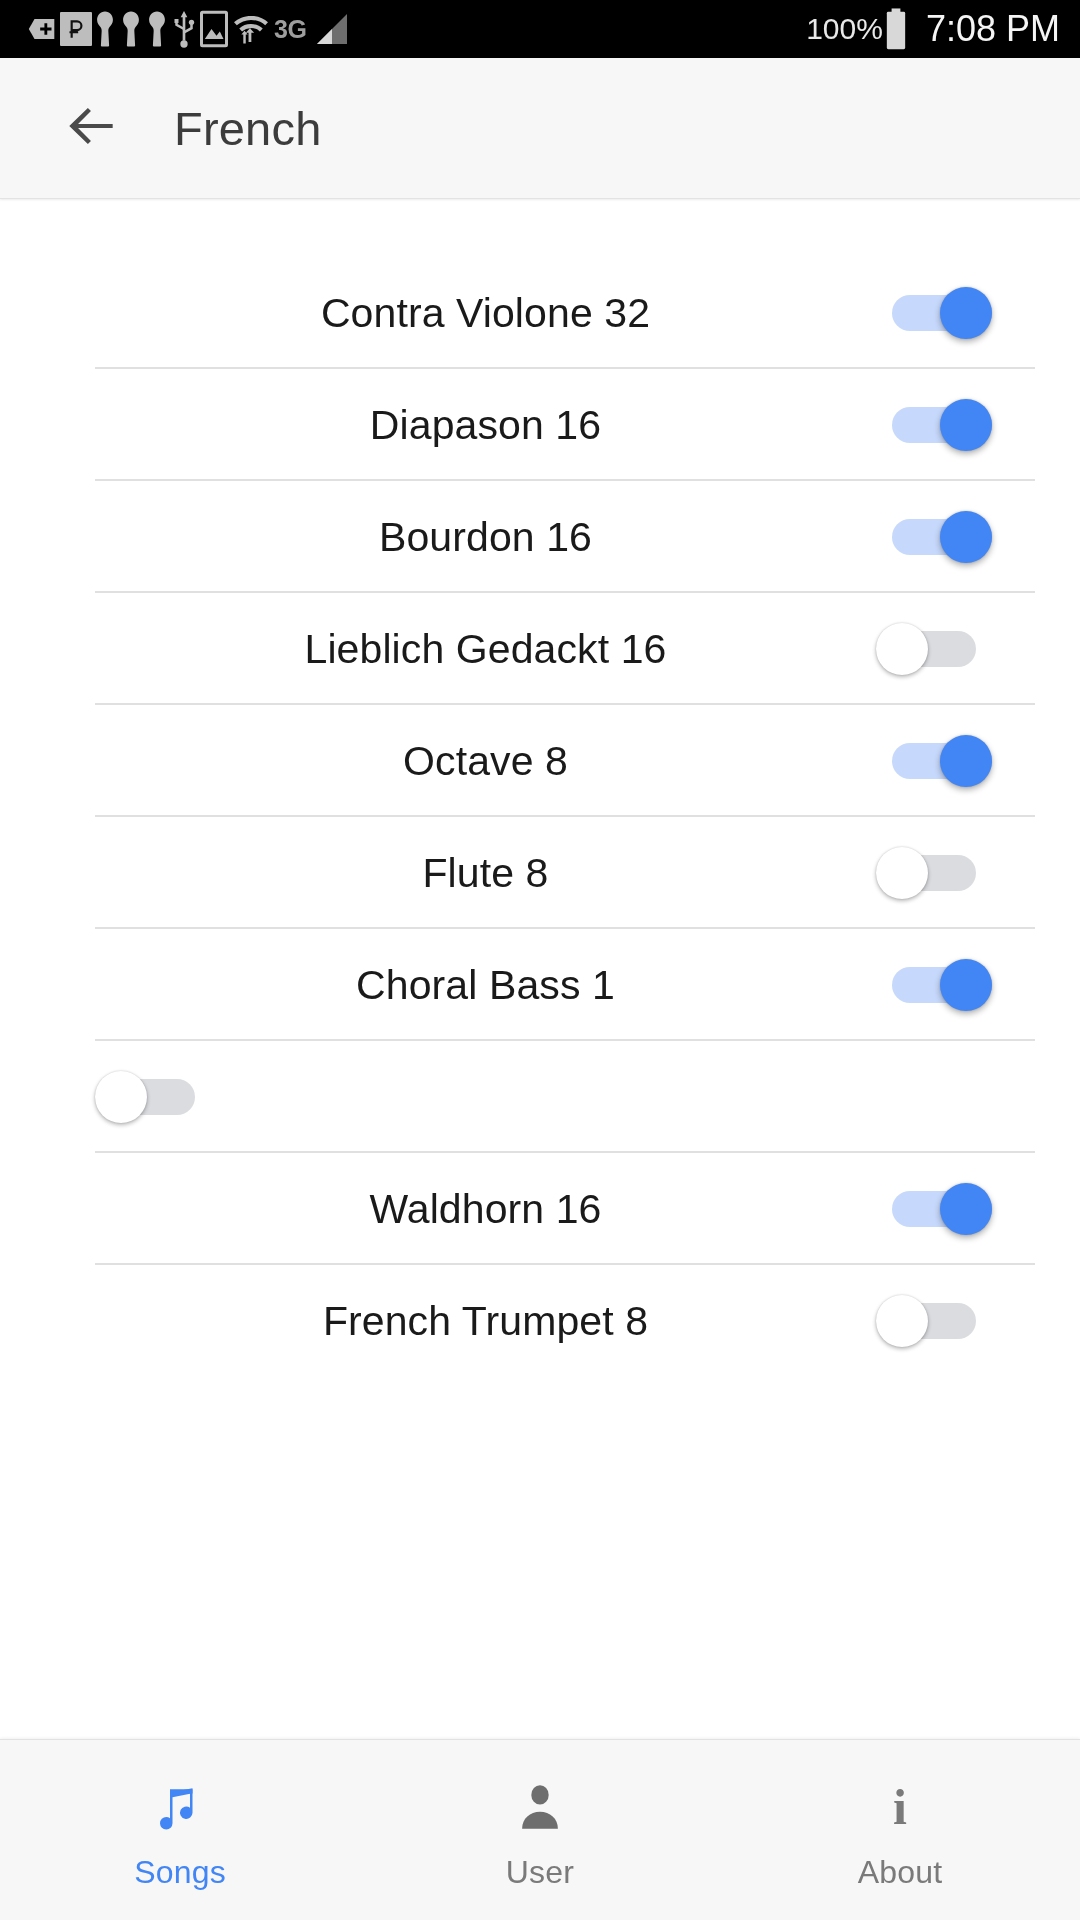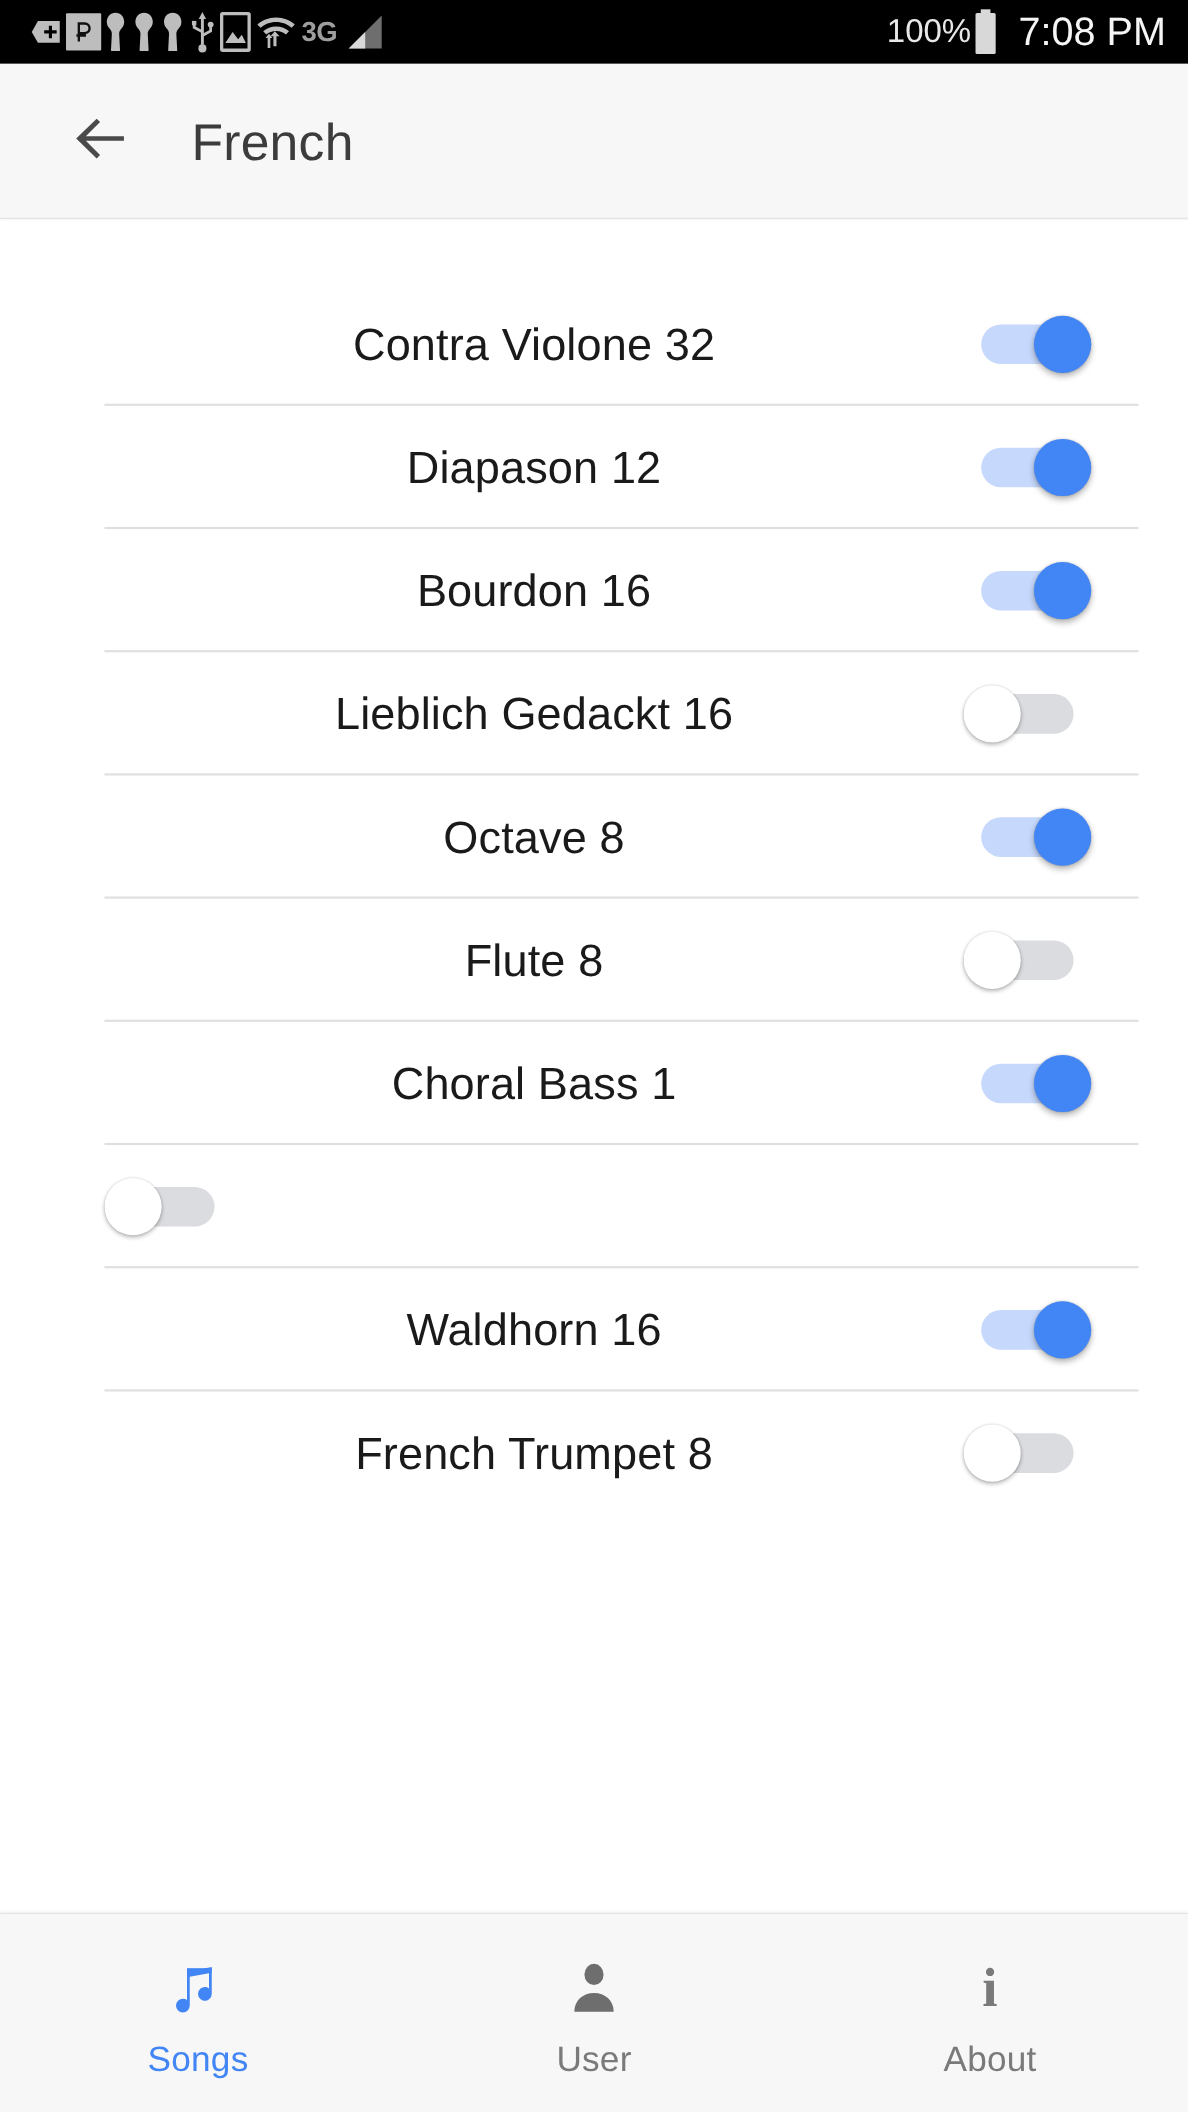--- a/index.html
+++ b/index.html
@@ -327,21 +327,21 @@
     <div class="stop-row">
       <span class="stop-label">Contra Violone 32</span>
       <span class="switch on">
         <span class="track"></span>
         <span class="thumb"></span>
       </span>
       <span class="divider"></span>
     </div>
 
     <div class="stop-row">
-      <span class="stop-label">Diapason 12</span>
+      <span class="stop-label">Diapason 16</span>
       <span class="switch on">
         <span class="track"></span>
         <span class="thumb"></span>
       </span>
       <span class="divider"></span>
     </div>
 
     <div class="stop-row">
       <span class="stop-label">Bourdon 16</span>
       <span class="switch on">

